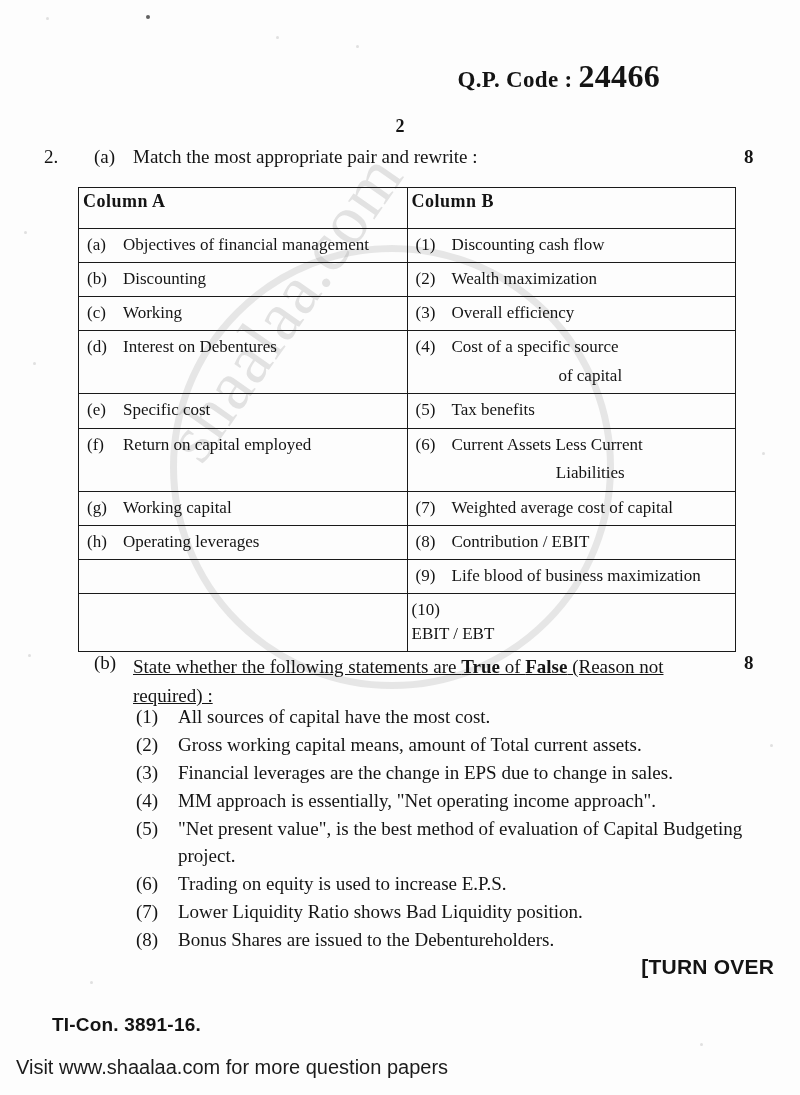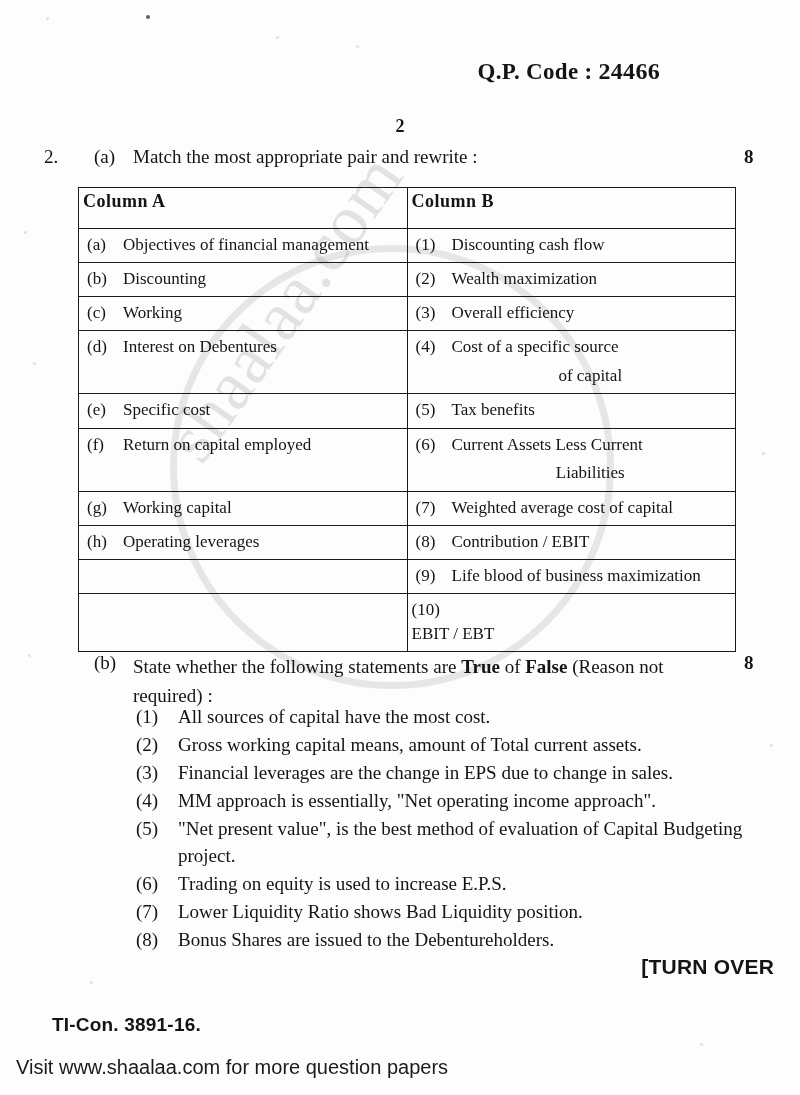--- a/index.html
+++ b/index.html
@@ -57,21 +57,21 @@
   .qp-code {
     position: absolute;
     left: 0; top: 58px;
     width: 660px;
     text-align: right;
     font-family: "Liberation Serif", serif;
     font-weight: bold;
     font-size: 23px;
     letter-spacing: .3px;
   }
-  .qp-code .num { font-size: 24px; }
+  .qp-code .num { font-size: 32px; }
 
   .page-no {
     position: absolute;
     left: 0; top: 116px;
     width: 800px;
     text-align: center;
     font-weight: bold;
     font-size: 18px;
   }
 
@@ -149,20 +149,21 @@
     position: absolute;
     left: 94px; top: 652px;
     font-size: 19px;
   }
   .q-text-b {
     position: absolute;
     left: 133px; top: 652px;
     width: 600px;
     font-size: 19px;
     line-height: 1.55;
+    text-decoration: underline;
   }
   .q-text-b b { font-weight: bold; }
   .marks-b {
     position: absolute;
     left: 744px; top: 652px;
     font-size: 19px;
     font-weight: bold;
   }
 
   .stmt-list {

